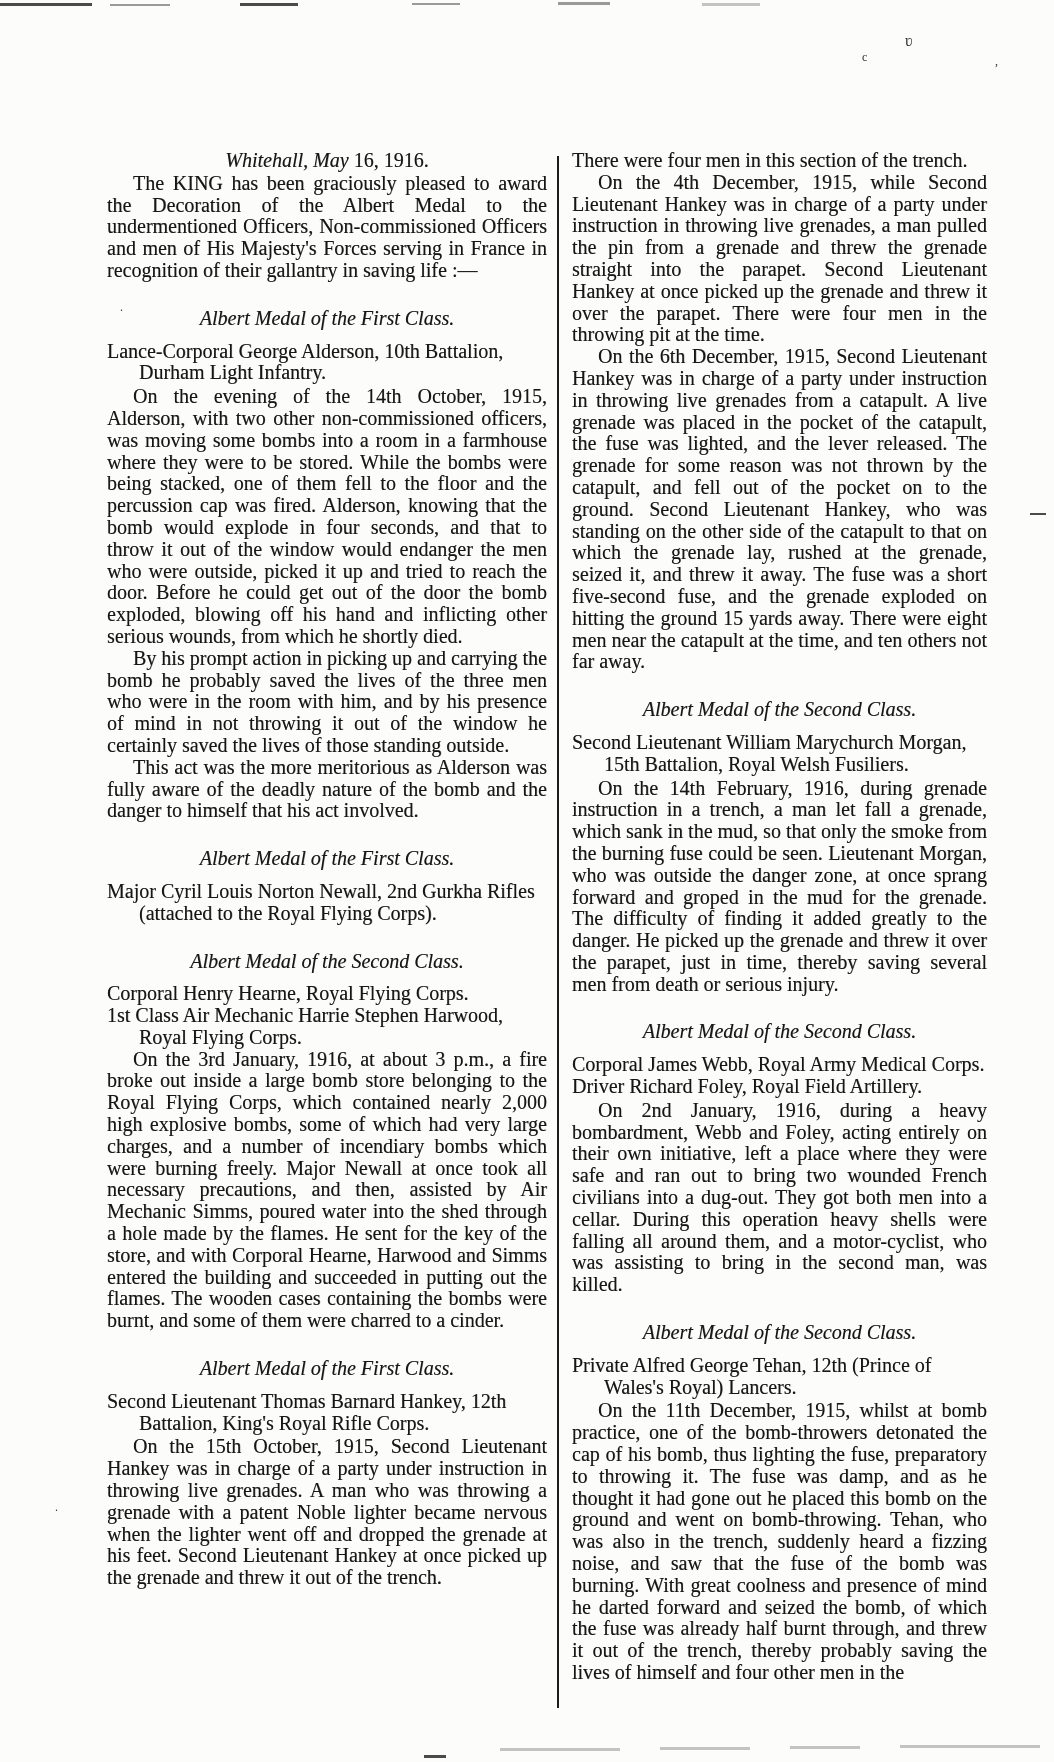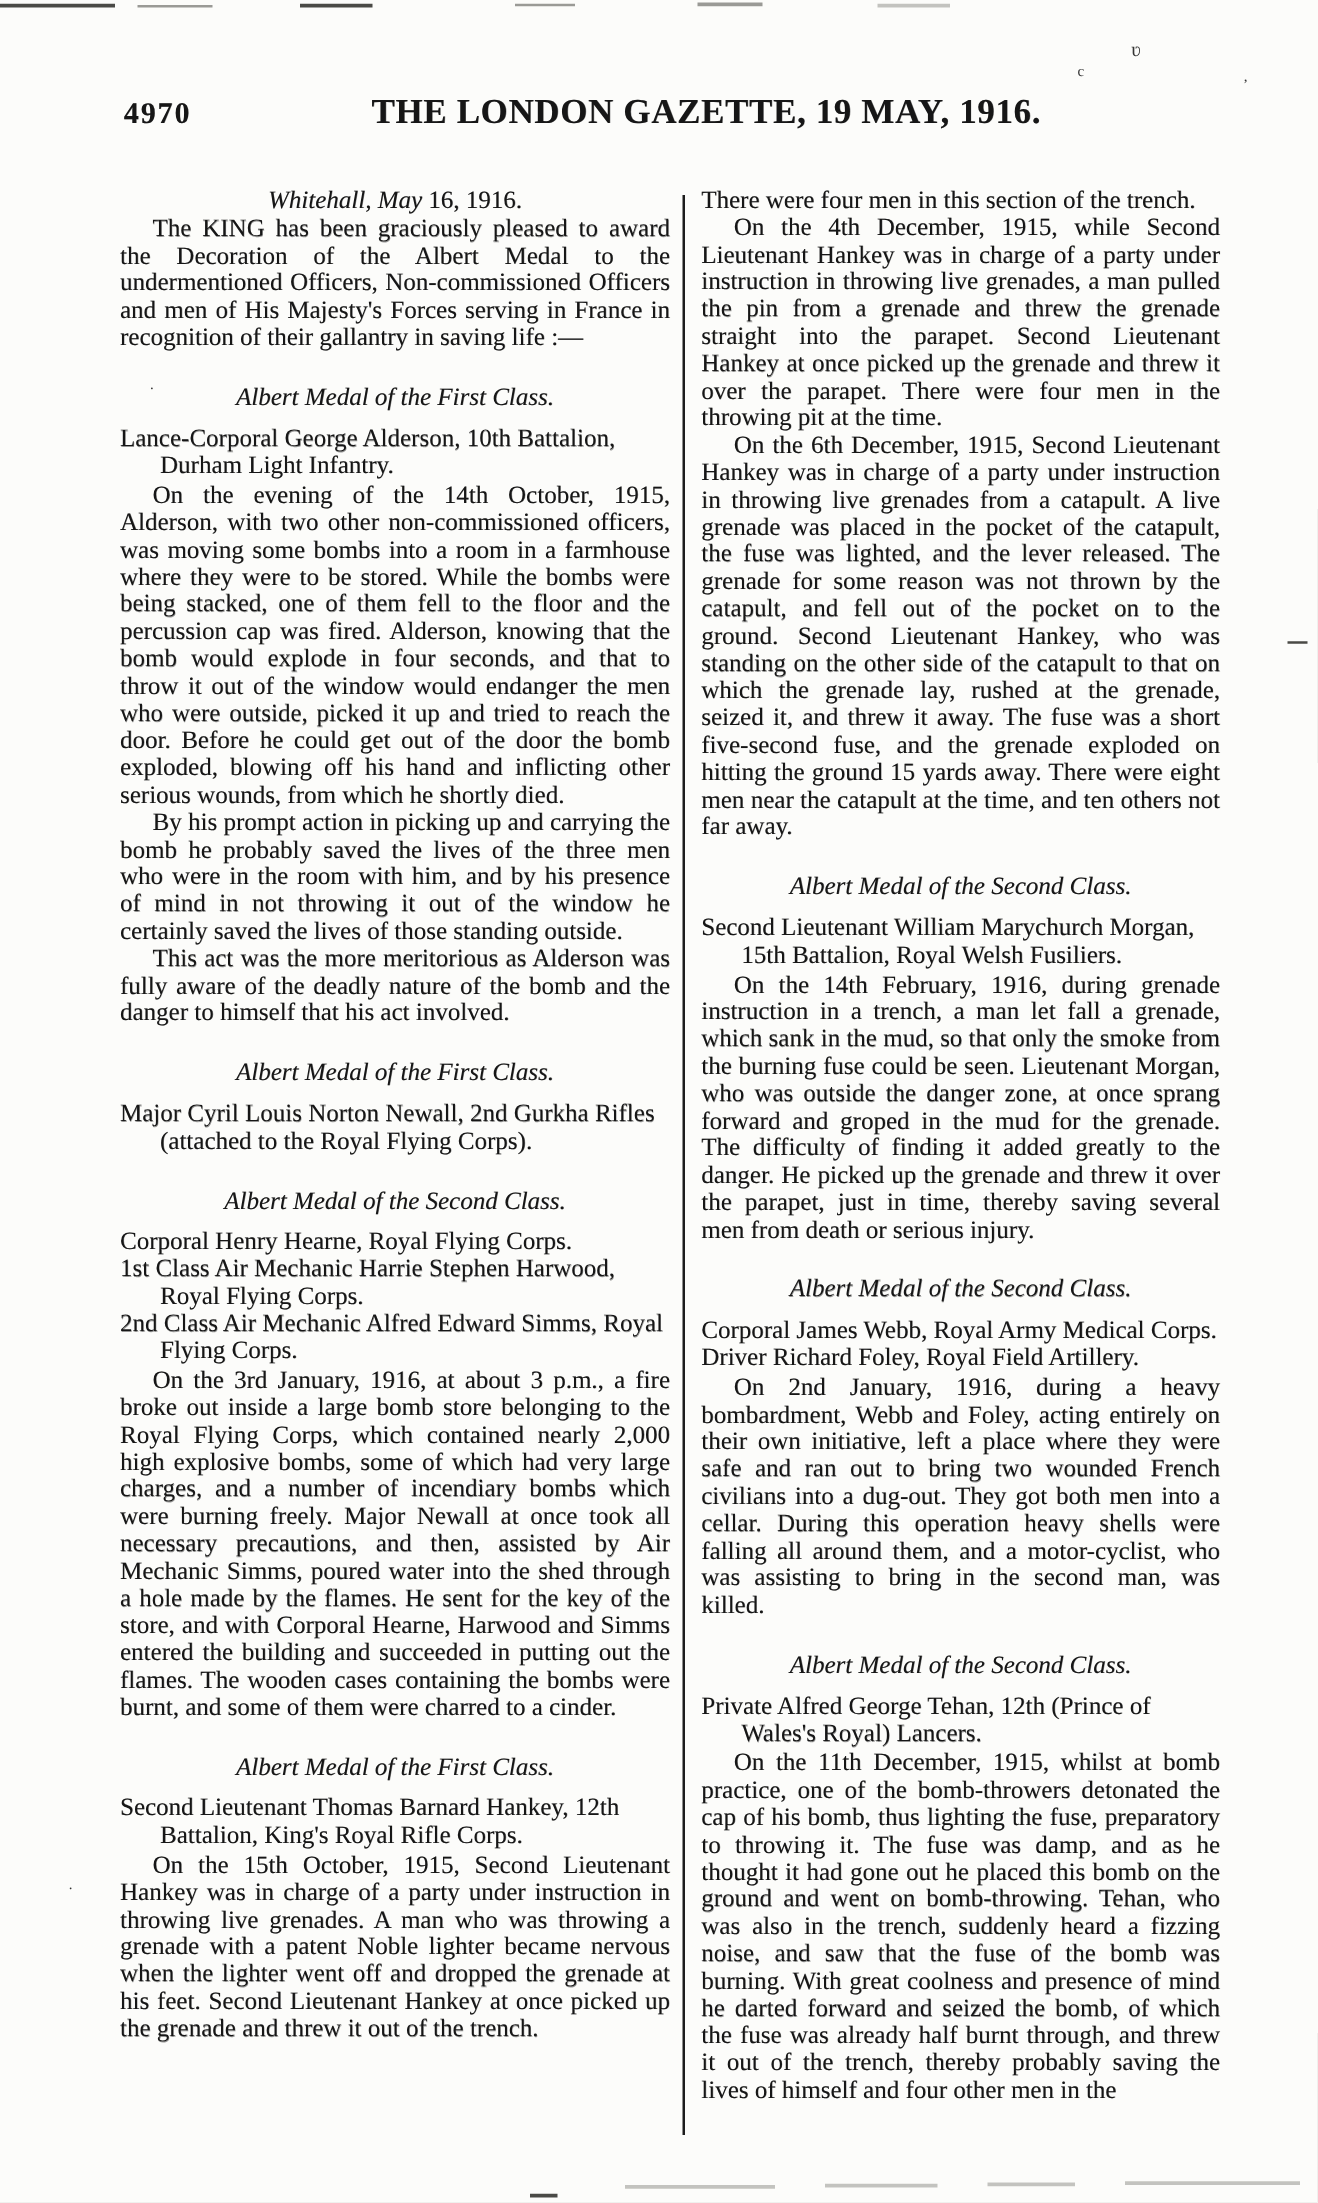--- a/index.html
+++ b/index.html
@@ -17,21 +17,21 @@
   .pagenum {
     position:absolute; left:4px; top:4px;
     font-size:24px; font-weight:bold; letter-spacing:1.5px;
   }
   .title {
     text-align:center; margin-left:60px;
     font-size:28px; font-weight:bold; letter-spacing:0.5px;
     white-space:nowrap;
   }
   .columns {
-    position:absolute; top:150px; left:96px; width:880px;
+    position:absolute; top:150px; left:107px; width:880px;
     display:flex;
     font-size:20px; line-height:21.8px;
     text-align:justify;
   }
   .col-left { flex:none; width:440px; }
   .gutter { flex:none; width:25px; position:relative; }
   .gutter .rule {
     position:absolute; left:10px; top:6px; bottom:0;
     width:1.5px; background:#1c1c1c; height:1552px;
   }
@@ -68,41 +68,36 @@
   <div class="glyph-artifact" style="left:995px;top:54px;font-size:12px;">,</div>
   <div class="artifact a-dark" style="left:1030px;top:513px;width:16px;height:2px;"></div>
   <div class="glyph-artifact" style="left:120px;top:300px;font-size:12px;">.</div>
   <div class="glyph-artifact" style="left:55px;top:1500px;font-size:12px;">.</div>
   <div class="artifact a-dark" style="left:424px;top:1755px;width:22px;height:3px;"></div>
   <div class="artifact a-light" style="left:500px;top:1748px;width:120px;height:3px;"></div>
   <div class="artifact a-light" style="left:660px;top:1747px;width:90px;height:3px;"></div>
   <div class="artifact a-light" style="left:790px;top:1746px;width:70px;height:3px;"></div>
   <div class="artifact a-light" style="left:900px;top:1745px;width:140px;height:3px;"></div>
 
-  <div class="masthead">
-    <div class="pagenum">4970</div>
-    <div class="title">THE LONDON GAZETTE, 19 MAY, 1916.</div>
-  </div>
 
   <div class="columns">
 
     <div class="col-left">
       <p class="dateline"><span class="it">Whitehall, May</span> <span>16, 1916.</span></p>
       <p class="para">The KING has been graciously pleased to award the Decoration of the Albert Medal to the undermentioned Officers, Non-commissioned Officers and men of His Majesty's Forces serving in France in recognition of their gallantry in saving life :—</p>
       <p class="heading">Albert Medal of the First Class.</p>
       <p class="citation citation-group">Lance-Corporal George Alderson, 10th Battalion, Durham Light Infantry.</p>
       <p class="para">On the evening of the 14th October, 1915, Alderson, with two other non-commissioned officers, was moving some bombs into a room in a farmhouse where they were to be stored. While the bombs were being stacked, one of them fell to the floor and the percussion cap was fired. Alderson, knowing that the bomb would explode in four seconds, and that to throw it out of the window would endanger the men who were outside, picked it up and tried to reach the door. Before he could get out of the door the bomb exploded, blowing off his hand and inflicting other serious wounds, from which he shortly died.</p>
       <p class="para">By his prompt action in picking up and carrying the bomb he probably saved the lives of the three men who were in the room with him, and by his presence of mind in not throwing it out of the window he certainly saved the lives of those standing outside.</p>
       <p class="para">This act was the more meritorious as Alderson was fully aware of the deadly nature of the bomb and the danger to himself that his act involved.</p>
       <p class="heading">Albert Medal of the First Class.</p>
       <p class="citation citation-group">Major Cyril Louis Norton Newall, 2nd Gurkha Rifles (attached to the Royal Flying Corps).</p>
       <p class="heading">Albert Medal of the Second Class.</p>
       <p class="citation">Corporal Henry Hearne, Royal Flying Corps.</p>
       <p class="citation">1st Class Air Mechanic Harrie Stephen Harwood, Royal Flying Corps.</p>
-      <p class="citation citation-group">2nd Class Air Mechanic Alfred Edward Simms, Royal Flying Corps.</p>
       <p class="para">On the 3rd January, 1916, at about 3 p.m., a fire broke out inside a large bomb store belonging to the Royal Flying Corps, which contained nearly 2,000 high explosive bombs, some of which had very large charges, and a number of incendiary bombs which were burning freely. Major Newall at once took all necessary precautions, and then, assisted by Air Mechanic Simms, poured water into the shed through a hole made by the flames. He sent for the key of the store, and with Corporal Hearne, Harwood and Simms entered the building and succeeded in putting out the flames. The wooden cases containing the bombs were burnt, and some of them were charred to a cinder.</p>
       <p class="heading">Albert Medal of the First Class.</p>
       <p class="citation citation-group">Second Lieutenant Thomas Barnard Hankey, 12th Battalion, King's Royal Rifle Corps.</p>
       <p class="para">On the 15th October, 1915, Second Lieutenant Hankey was in charge of a party under instruction in throwing live grenades. A man who was throwing a grenade with a patent Noble lighter became nervous when the lighter went off and dropped the grenade at his feet. Second Lieutenant Hankey at once picked up the grenade and threw it out of the trench.</p>
     </div>
 
     <div class="gutter">
       <div class="rule"></div>
     </div>
 

